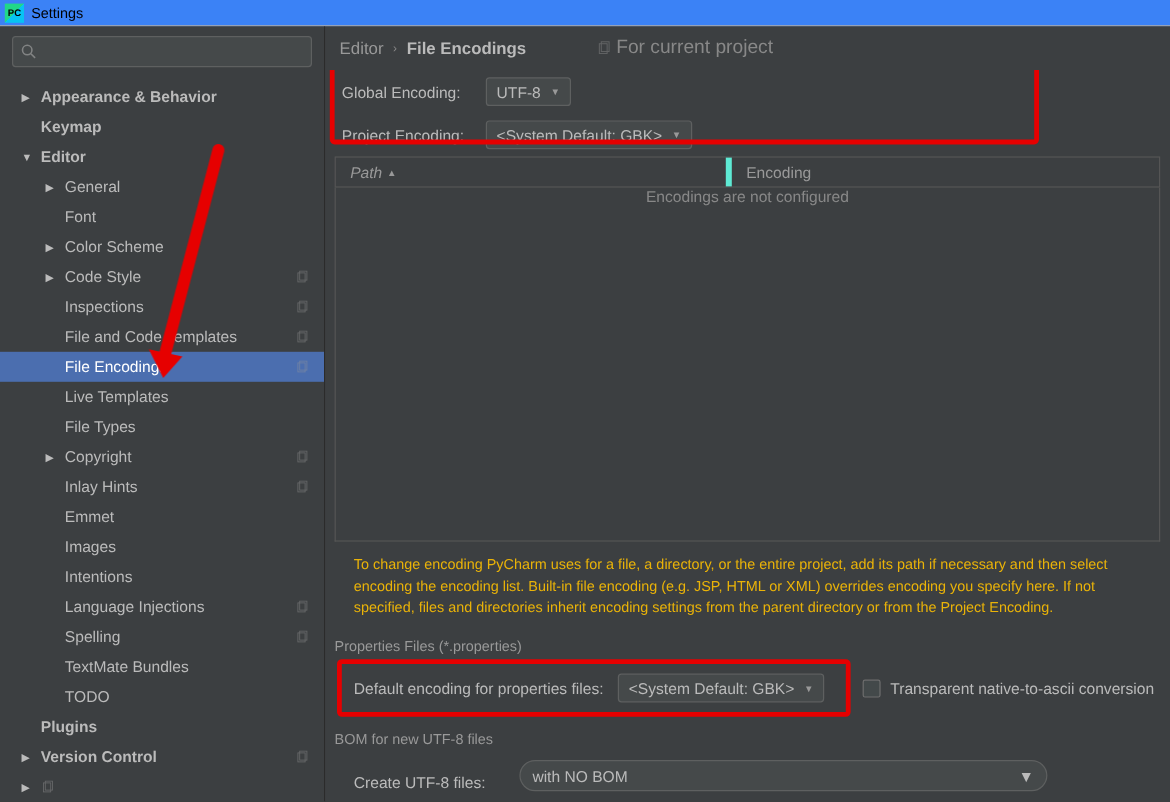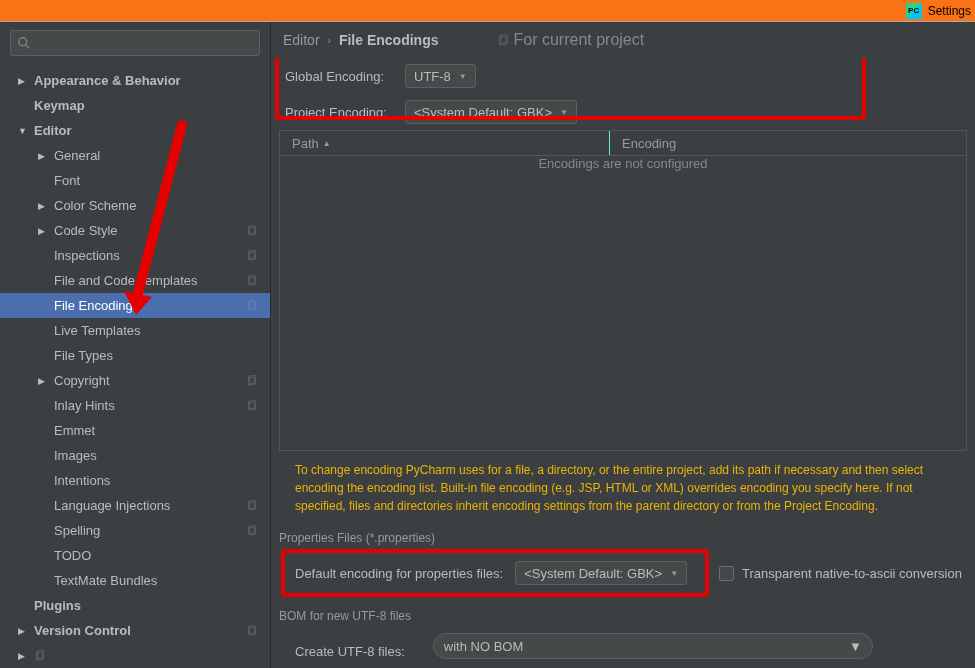--- a/index.html
+++ b/index.html
@@ -6,29 +6,28 @@
 body {
   font-family: "Segoe UI", Arial, sans-serif;
   font-size: 13px;
   background: #3c3f41;
   color: #bbbbbb;
   width: 975px;
   height: 668px;
   overflow: hidden;
 }
 .titlebar {
-  background: #f97316;
+  background: #3b82f6;
   color: #000;
   height: 22px;
   display: flex;
   align-items: center;
   padding: 0 4px;
   font-size: 12px;
   border-bottom: 1px solid #aaa;
-  justify-content: flex-end;
 }
 .titlebar .app-icon {
   width: 16px; height: 16px;
   background: linear-gradient(135deg, #21d789 50%, #07c3f2 50%);
   margin-right: 6px;
   font-size: 8px;
   color: #000;
   display: flex;
   align-items: center;
   justify-content: center;
@@ -175,21 +174,21 @@
   border: 1px solid #555;
   height: 26px;
 }
 .table-header .col {
   padding: 4px 12px;
   color: #999;
   display: flex;
   align-items: center;
   gap: 4px;
 }
-.table-header .col1 { width: 330px; border-right: 1px solid #5eead4; }
+.table-header .col1 { width: 330px; border-right: 5px solid #5eead4; font-style: italic; }
 .table-header .sort-icon { font-size: 8px; }
 .table-body {
   height: 295px;
   border: 1px solid #555;
   border-top: none;
   display: flex;
   justify-content: center;
   color: #888;
   font-size: 13px;
 }
@@ -401,25 +400,25 @@
           <span class="label">Spelling</span>
           <span class="copy-icon">
             <svg width="12" height="12" viewBox="0 0 16 16">
               <rect x="3" y="3" width="8" height="10" fill="none" stroke="#999"></rect>
               <rect x="5" y="1" width="8" height="10" fill="none" stroke="#999"></rect>
             </svg>
           </span>
         </div>
         <div class="tree-item level2">
           <span class="arrow blank">▶</span>
+          <span class="label">TextMate Bundles</span>
+        </div>
+        <div class="tree-item level2">
+          <span class="arrow blank">▶</span>
           <span class="label">TODO</span>
-        </div>
-        <div class="tree-item level2">
-          <span class="arrow blank">▶</span>
-          <span class="label">TextMate Bundles</span>
         </div>
         <div class="tree-item level1 bold">
           <span class="arrow blank">▶</span>
           <span class="label">Plugins</span>
         </div>
         <div class="tree-item level1 bold">
           <span class="arrow">▶</span>
           <span class="label">Version Control</span>
           <span class="copy-icon">
             <svg width="12" height="12" viewBox="0 0 16 16">

